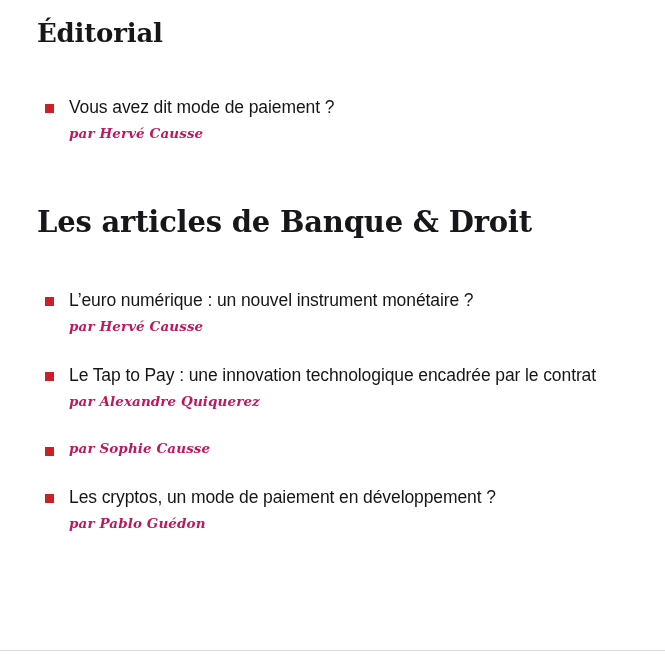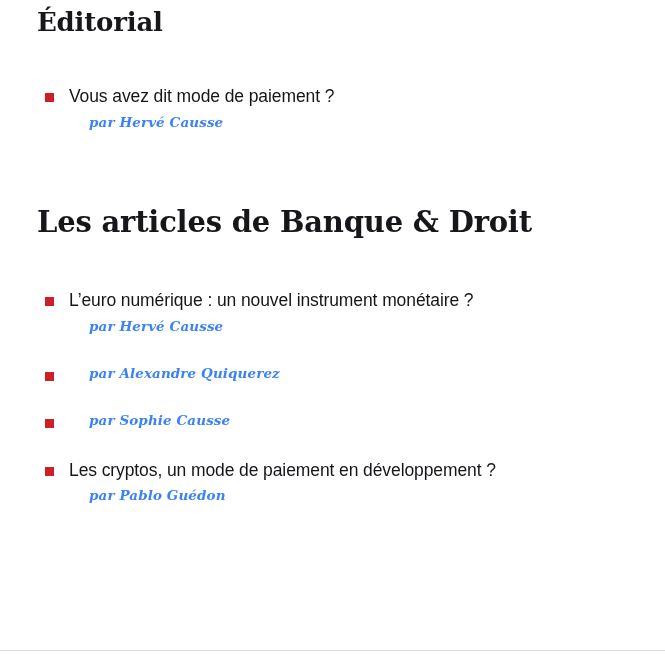--- a/index.html
+++ b/index.html
@@ -71,33 +71,32 @@
     line-height: 1.35;
     letter-spacing: -0.1px;
     white-space: nowrap;
   }
   .article-author {
     display: block;
     font-family: "DejaVu Serif", "Liberation Serif", serif;
     font-style: italic;
     font-weight: 700;
     font-size: 13.5px;
-    color: #3b82f6;
+    color: #be185d;
     line-height: 1.35;
     margin-top: 4px;
     letter-spacing: 0.1px;
     white-space: nowrap;
-    margin-left: 20px;
   }
 
   
   .article-item + .article-item { margin-top: 29px; }
 
   
-  #section-editorial       { top: 8px;   }
+  #section-editorial       { top: 19px;   }
   #editorial-list          { margin-top: 47px; }
 
   #section-articles        { top: 206px; }
   #articles-list           { margin-top: 50px; }
 
   .bottom-rule {
     position: absolute;
     left: 0;
     right: 0;
     top: 650px;
@@ -126,20 +125,21 @@
     <h2 class="section-title size-2">Les articles de Banque &amp; Droit</h2>
 
     <ul class="article-list" id="articles-list">
       <li class="article-item">
         <span class="bullet-icon"></span>
         <span class="article-title">L’euro numérique : un nouvel instrument monétaire ?</span>
         <span class="article-author">par Hervé Causse</span>
       </li>
       <li class="article-item">
         <span class="bullet-icon"></span>
+        <span class="article-title">Le Tap to Pay : une innovation technologique encadrée par le contrat</span>
         <span class="article-author">par Alexandre Quiquerez</span>
       </li>
       <li class="article-item">
         <span class="bullet-icon"></span>
         <span class="article-author">par Sophie Causse</span>
       </li>
       <li class="article-item">
         <span class="bullet-icon"></span>
         <span class="article-title">Les cryptos, un mode de paiement en développement ?</span>
         <span class="article-author">par Pablo Guédon</span>

